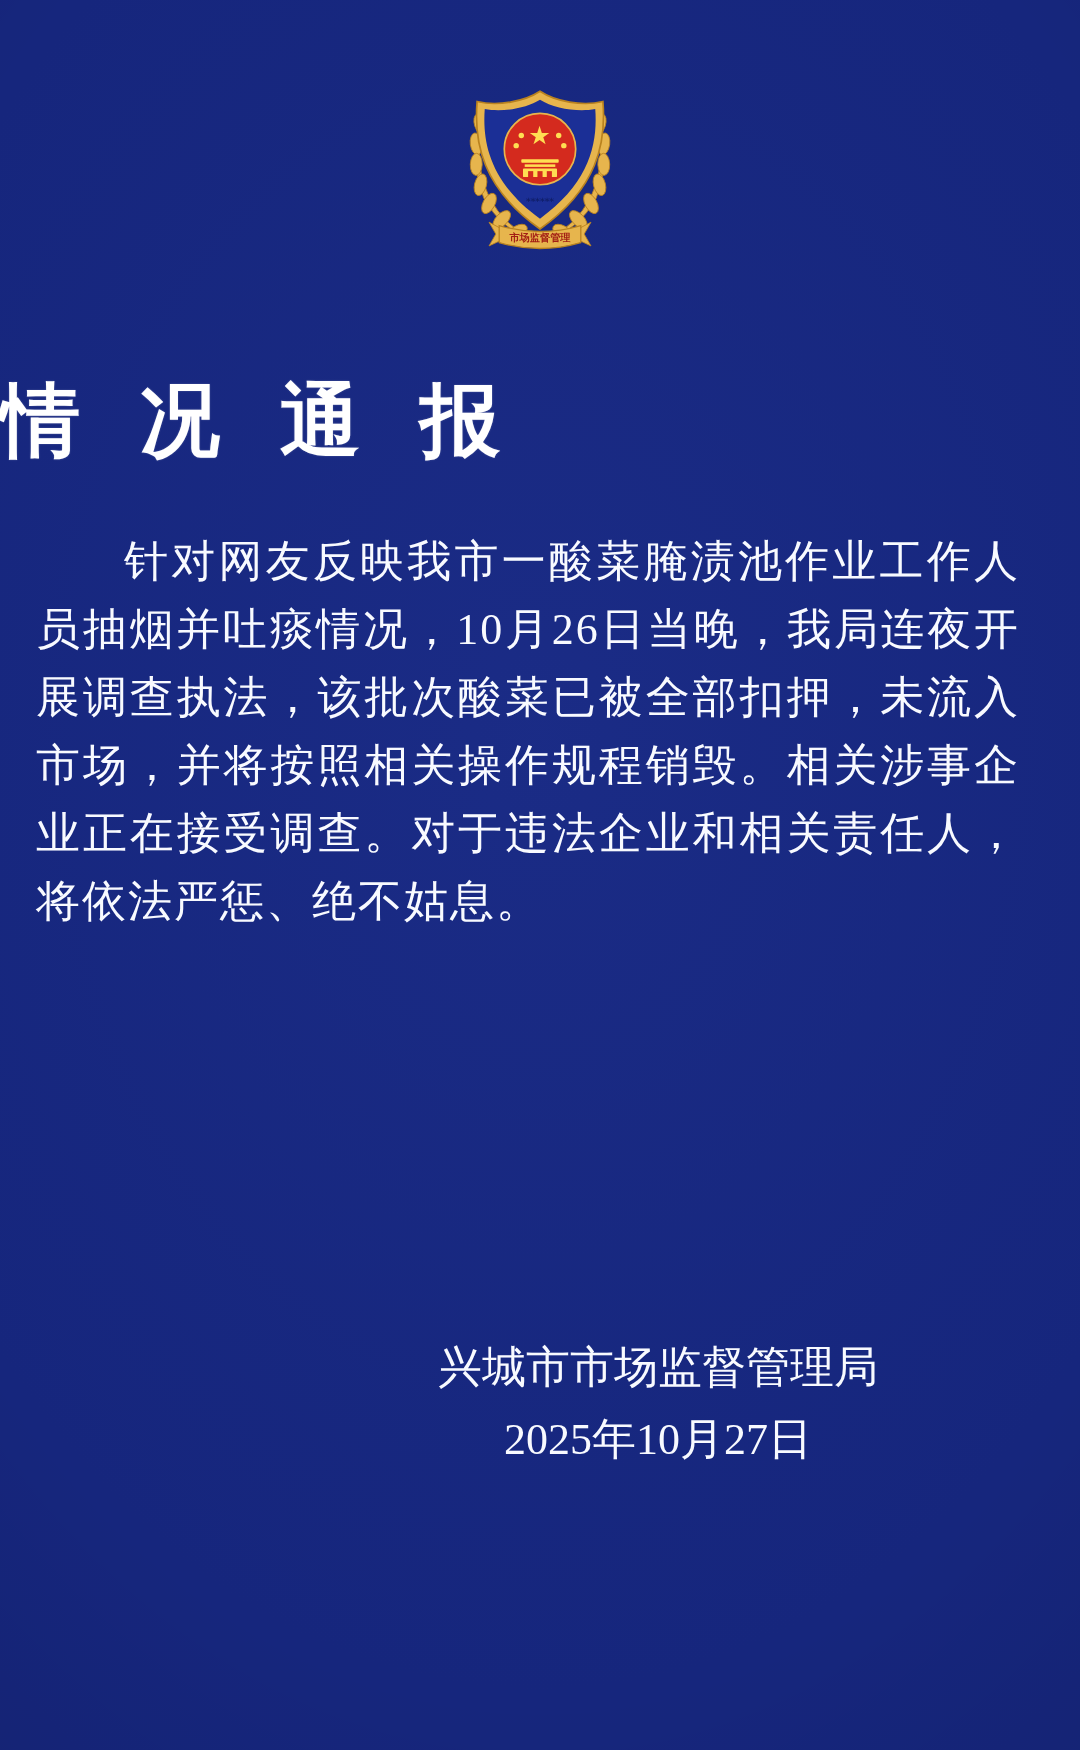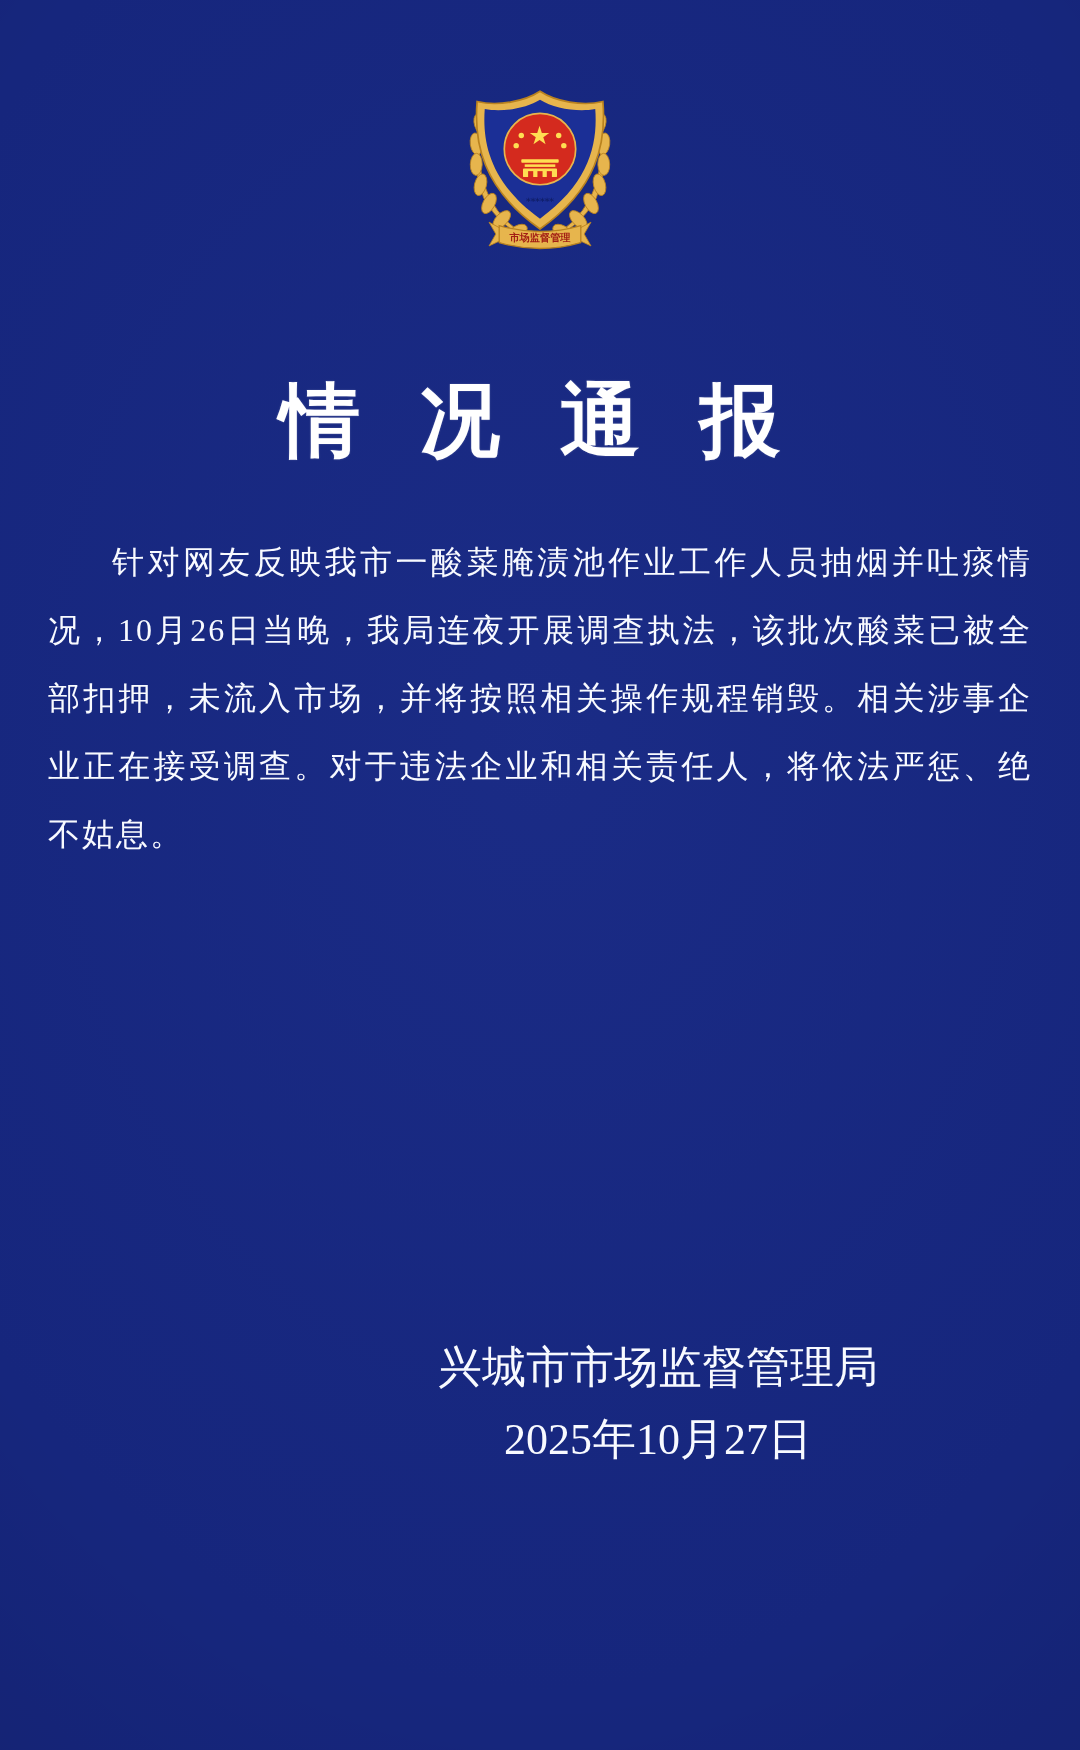--- a/index.html
+++ b/index.html
@@ -15,30 +15,29 @@
     background:#16267d;
     background-image:radial-gradient(ellipse 120% 100% at 50% 42%, rgba(40,60,160,0.25) 0%, rgba(0,0,0,0) 55%, rgba(0,0,10,0.18) 100%);
     color:#f5f7ff;
   }
   .emblem-wrap{
     position:absolute;top:86px;left:0;width:100%;
     display:flex;justify-content:center;
   }
   .page-title{
     position:absolute;top:368px;left:0;width:100%;
-    text-align:center;
     font-size:80px;font-weight:bold;
     letter-spacing:20px;
     color:#ffffff;
     text-shadow:0 0 2px rgba(255,255,255,0.25);
     white-space:nowrap;
   }
   .body-text{
-    position:absolute;top:528px;left:48px;width:984px;
-    font-size:32px;line-height:68px;
+    position:absolute;top:528px;left:36px;width:984px;
+    font-size:44px;line-height:68px;
     letter-spacing:2px;
     text-align:justify;
     color:#f8faff;
   }
   .body-text p{
     margin:0;
     text-indent:2em;
   }
   .signature{
     position:absolute;top:1344px;left:0;width:100%;

